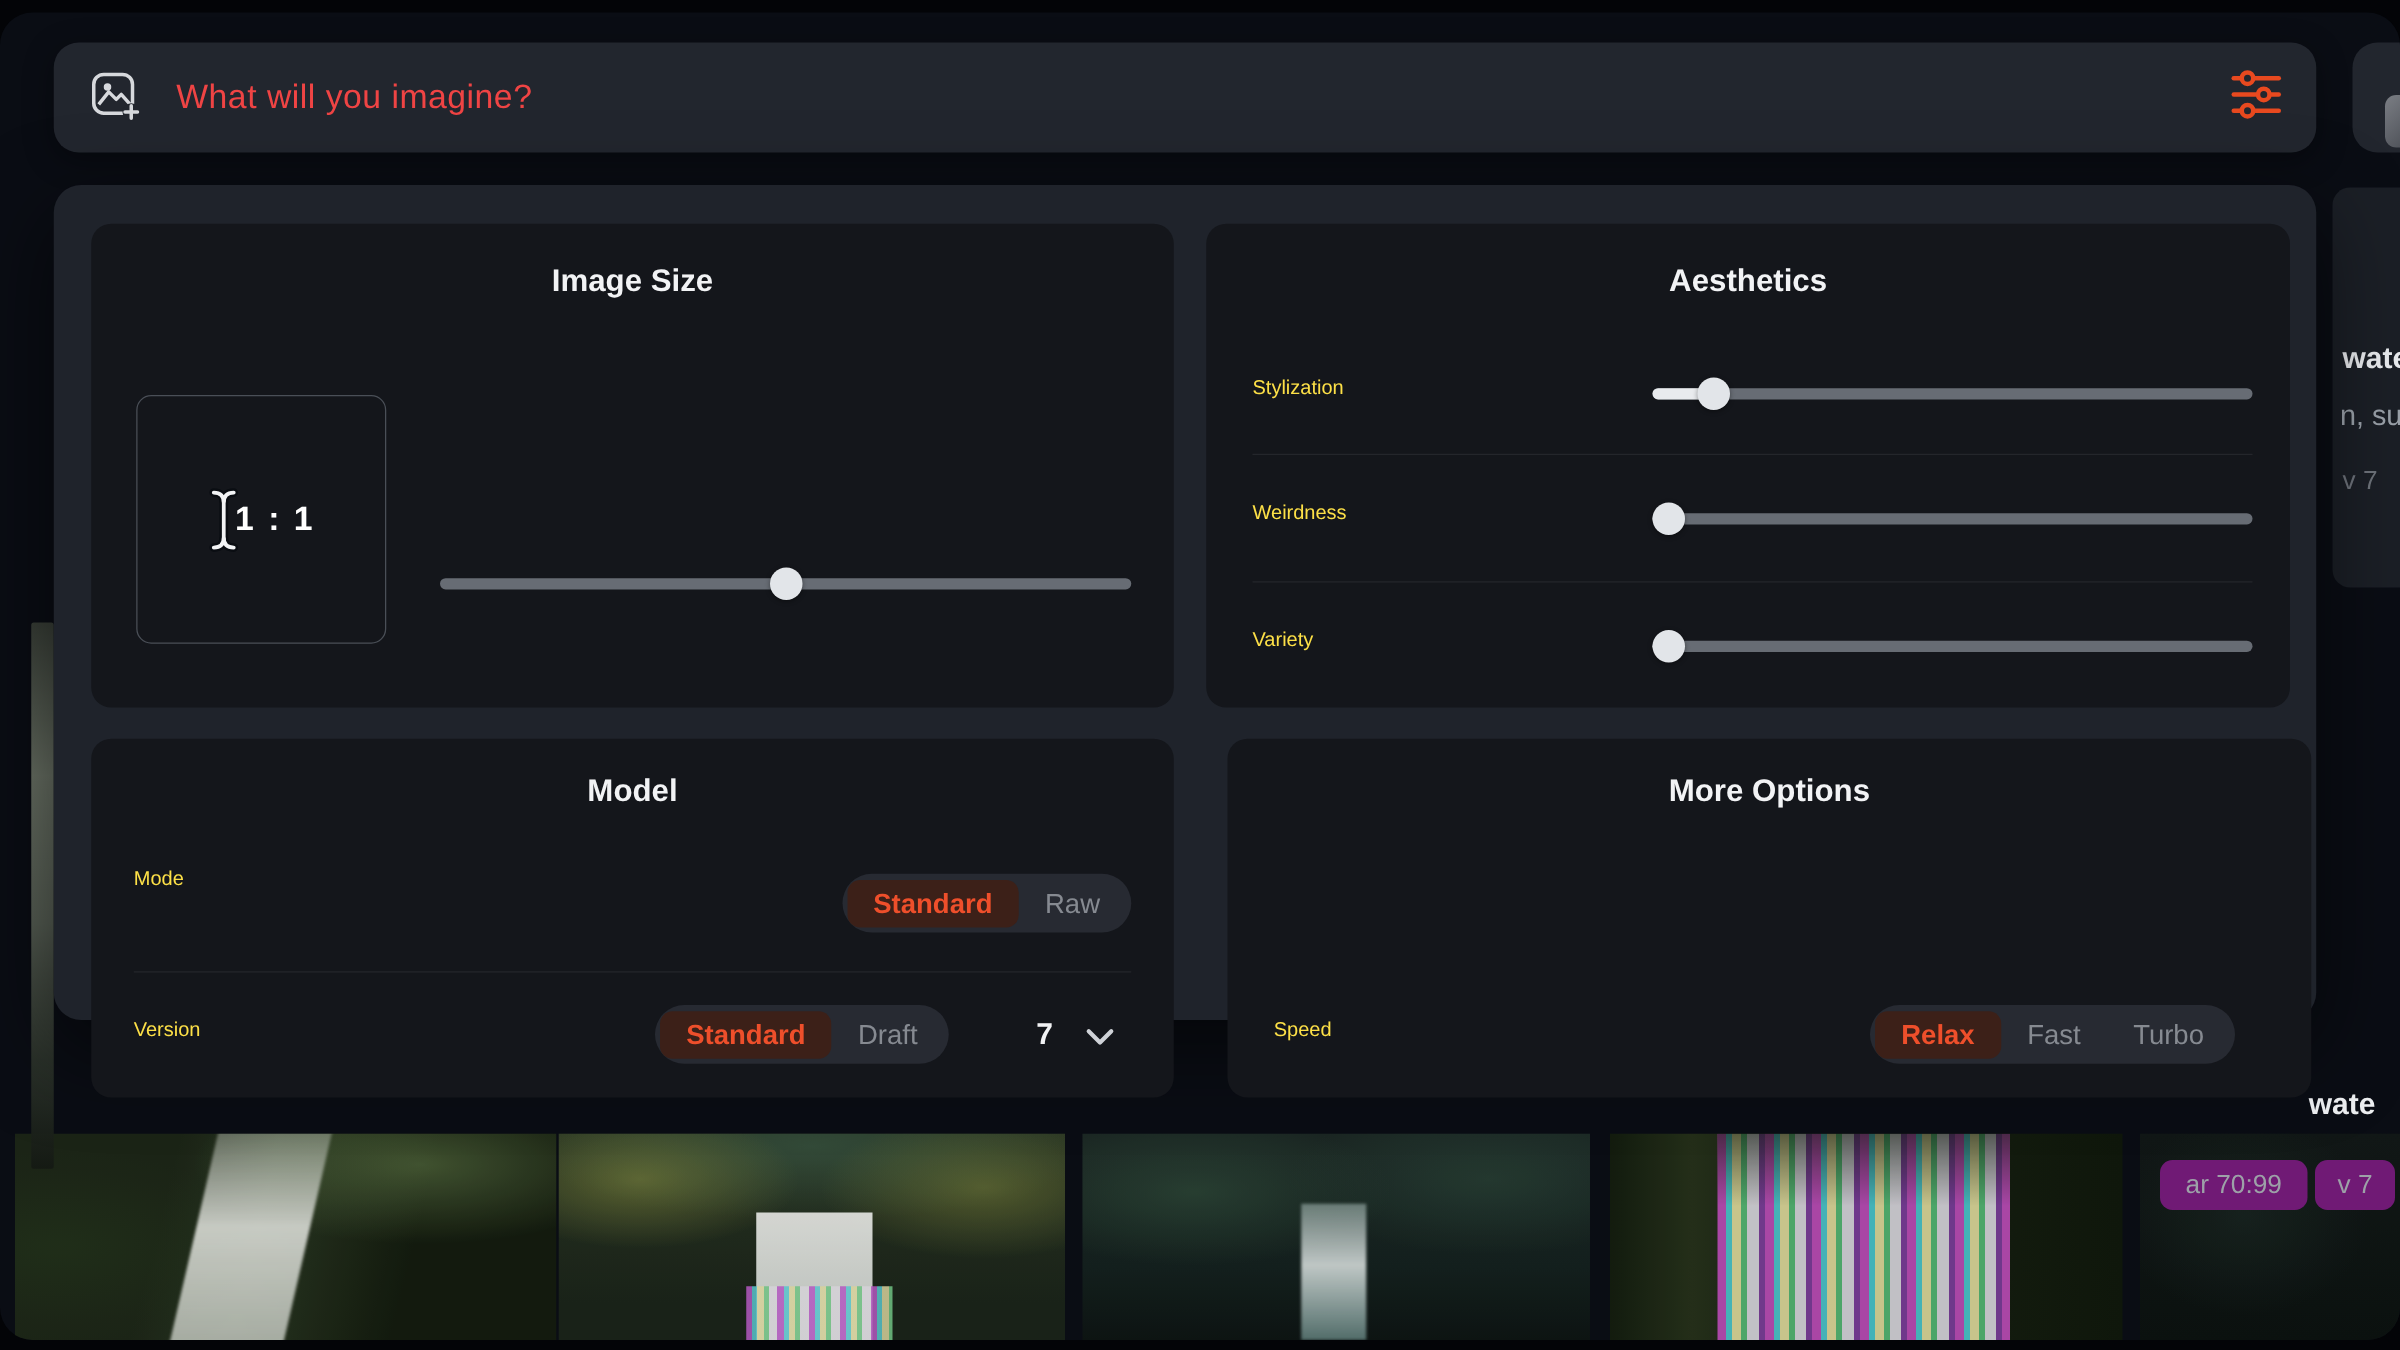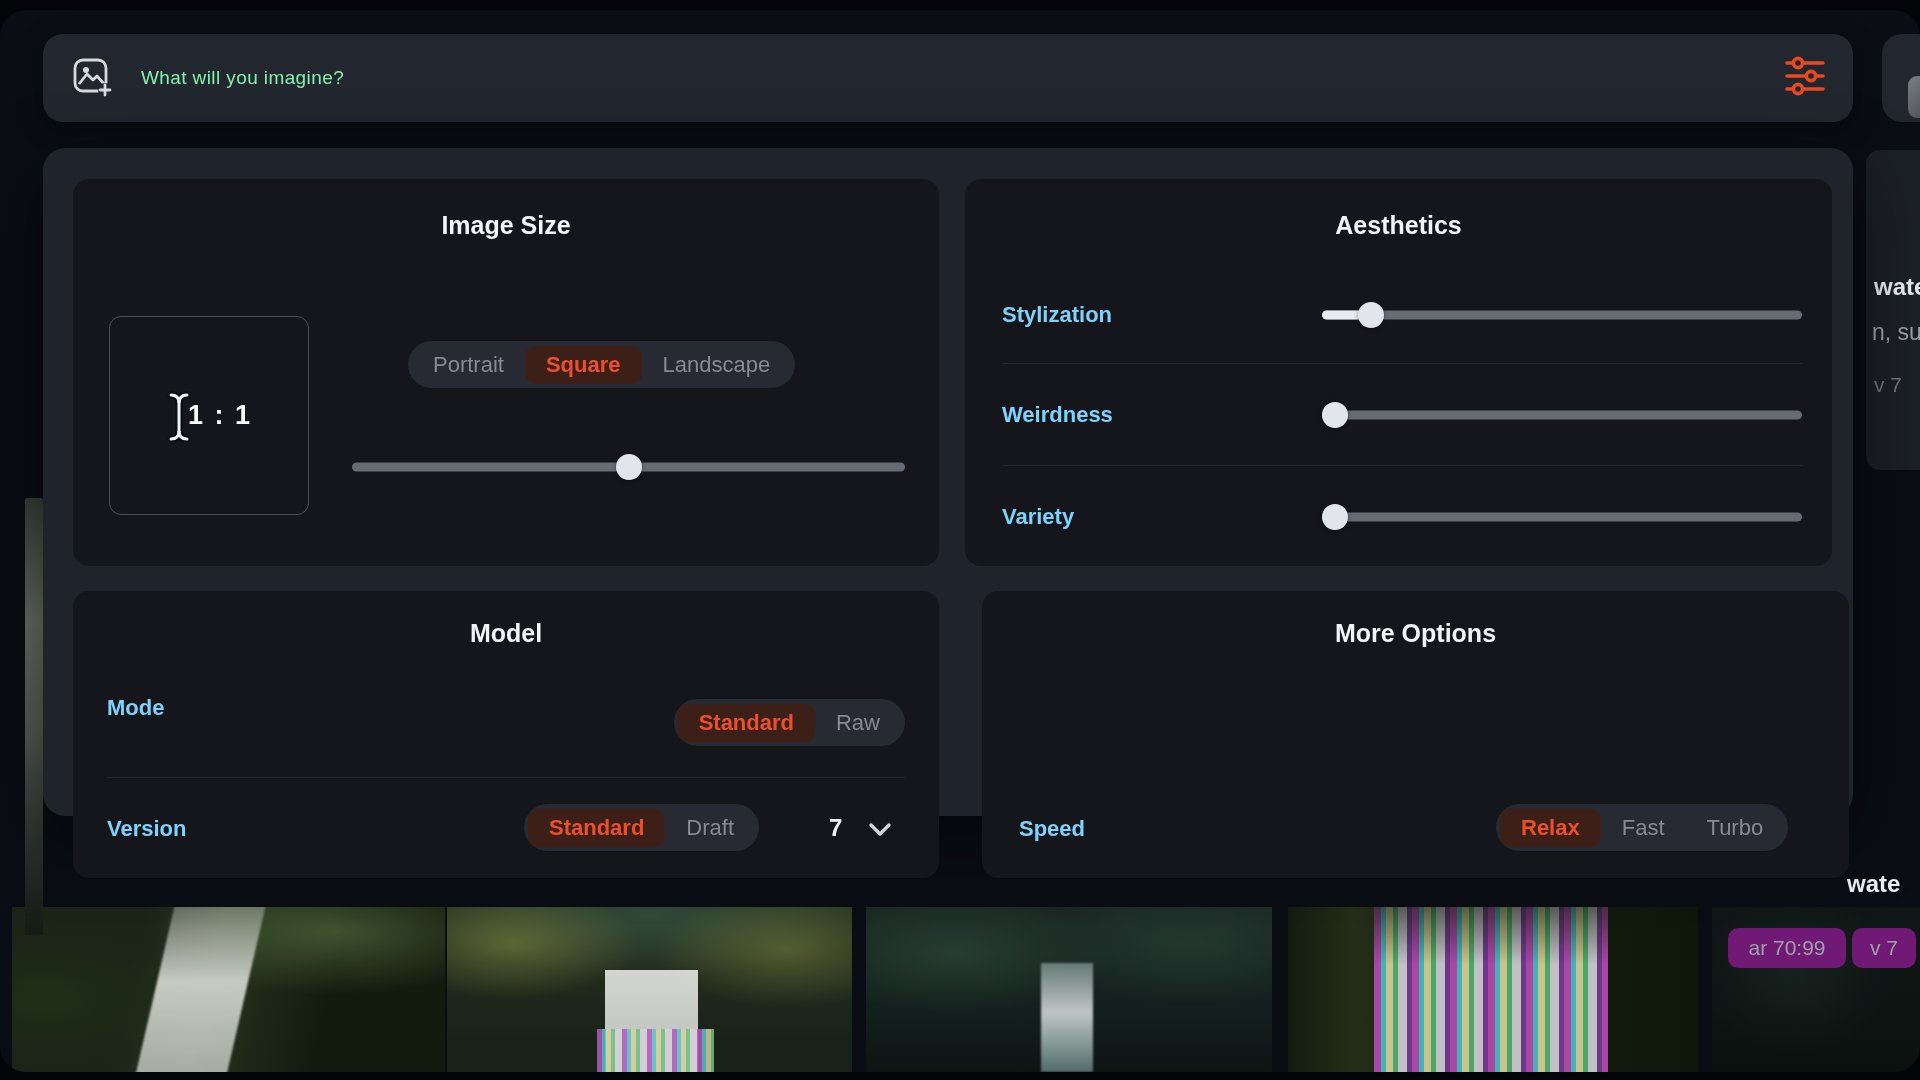--- a/index.html
+++ b/index.html
@@ -51,21 +51,21 @@
   .br-text{position:absolute;left:1847px;top:860px;font-size:24px;font-weight:700;color:#edeff1;white-space:nowrap;}
   .chip{position:absolute;top:918px;height:40px;border-radius:10px;background:#701a75;color:#9da1a8;
       font-size:21px;display:flex;align-items:center;justify-content:center;}
   .chip1{left:1728px;width:118px;}
   .chip2{left:1852px;width:64px;}
 
   
   .bar{position:absolute;left:43px;top:24px;width:1810px;height:88px;background:#22262e;border-radius:20px;
       box-shadow:0 6px 24px rgba(0,0,0,.35);}
   .bar .placeholder{position:absolute;left:98px;top:50%;transform:translateY(-50%);
-      font-size:19px;color:#86efac;letter-spacing:.4px;}
+      font-size:27px;color:#ef4444;letter-spacing:.4px;}
   .imgadd{position:absolute;left:28px;top:50%;transform:translateY(-50%);}
   .filters{position:absolute;right:26px;top:50%;transform:translateY(-50%);}
   .tr-btn{position:absolute;left:1882px;top:24px;width:80px;height:88px;background:#22262e;border-radius:20px;}
   .tr-glyph{position:absolute;left:26px;top:42px;width:42px;height:42px;border-radius:9px;
       background:linear-gradient(135deg,rgba(232,234,238,.45),rgba(232,234,238,.12));}
 
   
   .panel{position:absolute;left:43px;top:138px;width:1810px;height:668px;background:#1f232b;border-radius:22px;
       box-shadow:0 24px 70px rgba(0,0,0,.55);}
   .card{position:absolute;background:#14161b;border-radius:16px;}
@@ -77,21 +77,21 @@
 
   .aspectbox{position:absolute;left:36px;top:137px;width:198px;height:197px;border:1.5px solid #4a4f57;
       border-radius:12px;display:flex;align-items:center;justify-content:center;}
   .aspectval{font-size:27px;font-weight:700;color:#ffffff;letter-spacing:2px;}
   .ibeam{margin-right:-4px;margin-top:6px;}
 
   .seg{position:absolute;display:flex;align-items:center;background:#272a32;border-radius:24px;padding:4px;height:47px;box-sizing:border-box;}
   .seg .opt{padding:6px 21px;font-size:22px;color:#868a91;border-radius:10px;white-space:nowrap;}
   .seg .opt.sel{background:#3c2018;color:#ee4f2b;font-weight:700;}
 
-  .label{position:absolute;font-size:22px;font-weight:700;color:#7dd3fc;white-space:nowrap;}
+  .label{position:absolute;font-size:16px;font-weight:400;color:#fde047;white-space:nowrap;}
   .divider{position:absolute;height:1px;background:rgba(255,255,255,.07);}
 
   .slider{position:absolute;height:26px;}
   .slider .track{position:absolute;left:0;right:0;top:50%;height:9px;transform:translateY(-50%);
       background:#676c74;border-radius:5px;}
   .slider .fill{position:absolute;left:0;top:50%;height:9px;transform:translateY(-50%);background:#e9ebee;
       border-radius:5px;width:calc(13px + (100% - 26px) * var(--p) / 100);}
   .slider .knob{position:absolute;top:50%;left:calc(13px + (100% - 26px) * var(--p) / 100);width:26px;height:26px;
       border-radius:50%;background:#e2e5e9;transform:translate(-50%,-50%);box-shadow:0 1px 4px rgba(0,0,0,.4);}
 
@@ -168,25 +168,20 @@
             </g>
             <g stroke="#f2f3f5" stroke-width="3" stroke-linecap="round">
               <path d="M5 5 Q13 5 13 13 Q13 5 21 5"></path>
                 <path d="M13 10 V44"></path>
                 <path d="M5 49 Q13 49 13 41 Q13 49 21 49"></path>
             </g>
           </svg>
         </span>
         <span class="aspectval">1 : 1</span>
       </div>
-      <div class="seg" style="left:335px;top:162px;">
-        <div class="opt">Portrait</div>
-        <div class="opt sel">Square</div>
-        <div class="opt">Landscape</div>
-      </div>
       <div class="slider nofill" style="left: 279px; top: 275px; width: 553px; --p: 50;">
         <div class="track"></div>
 
         <div class="knob"></div>
       </div>
     </div>
 
     <div class="card cardB">
       <div class="ctitle">Aesthetics</div>
 

